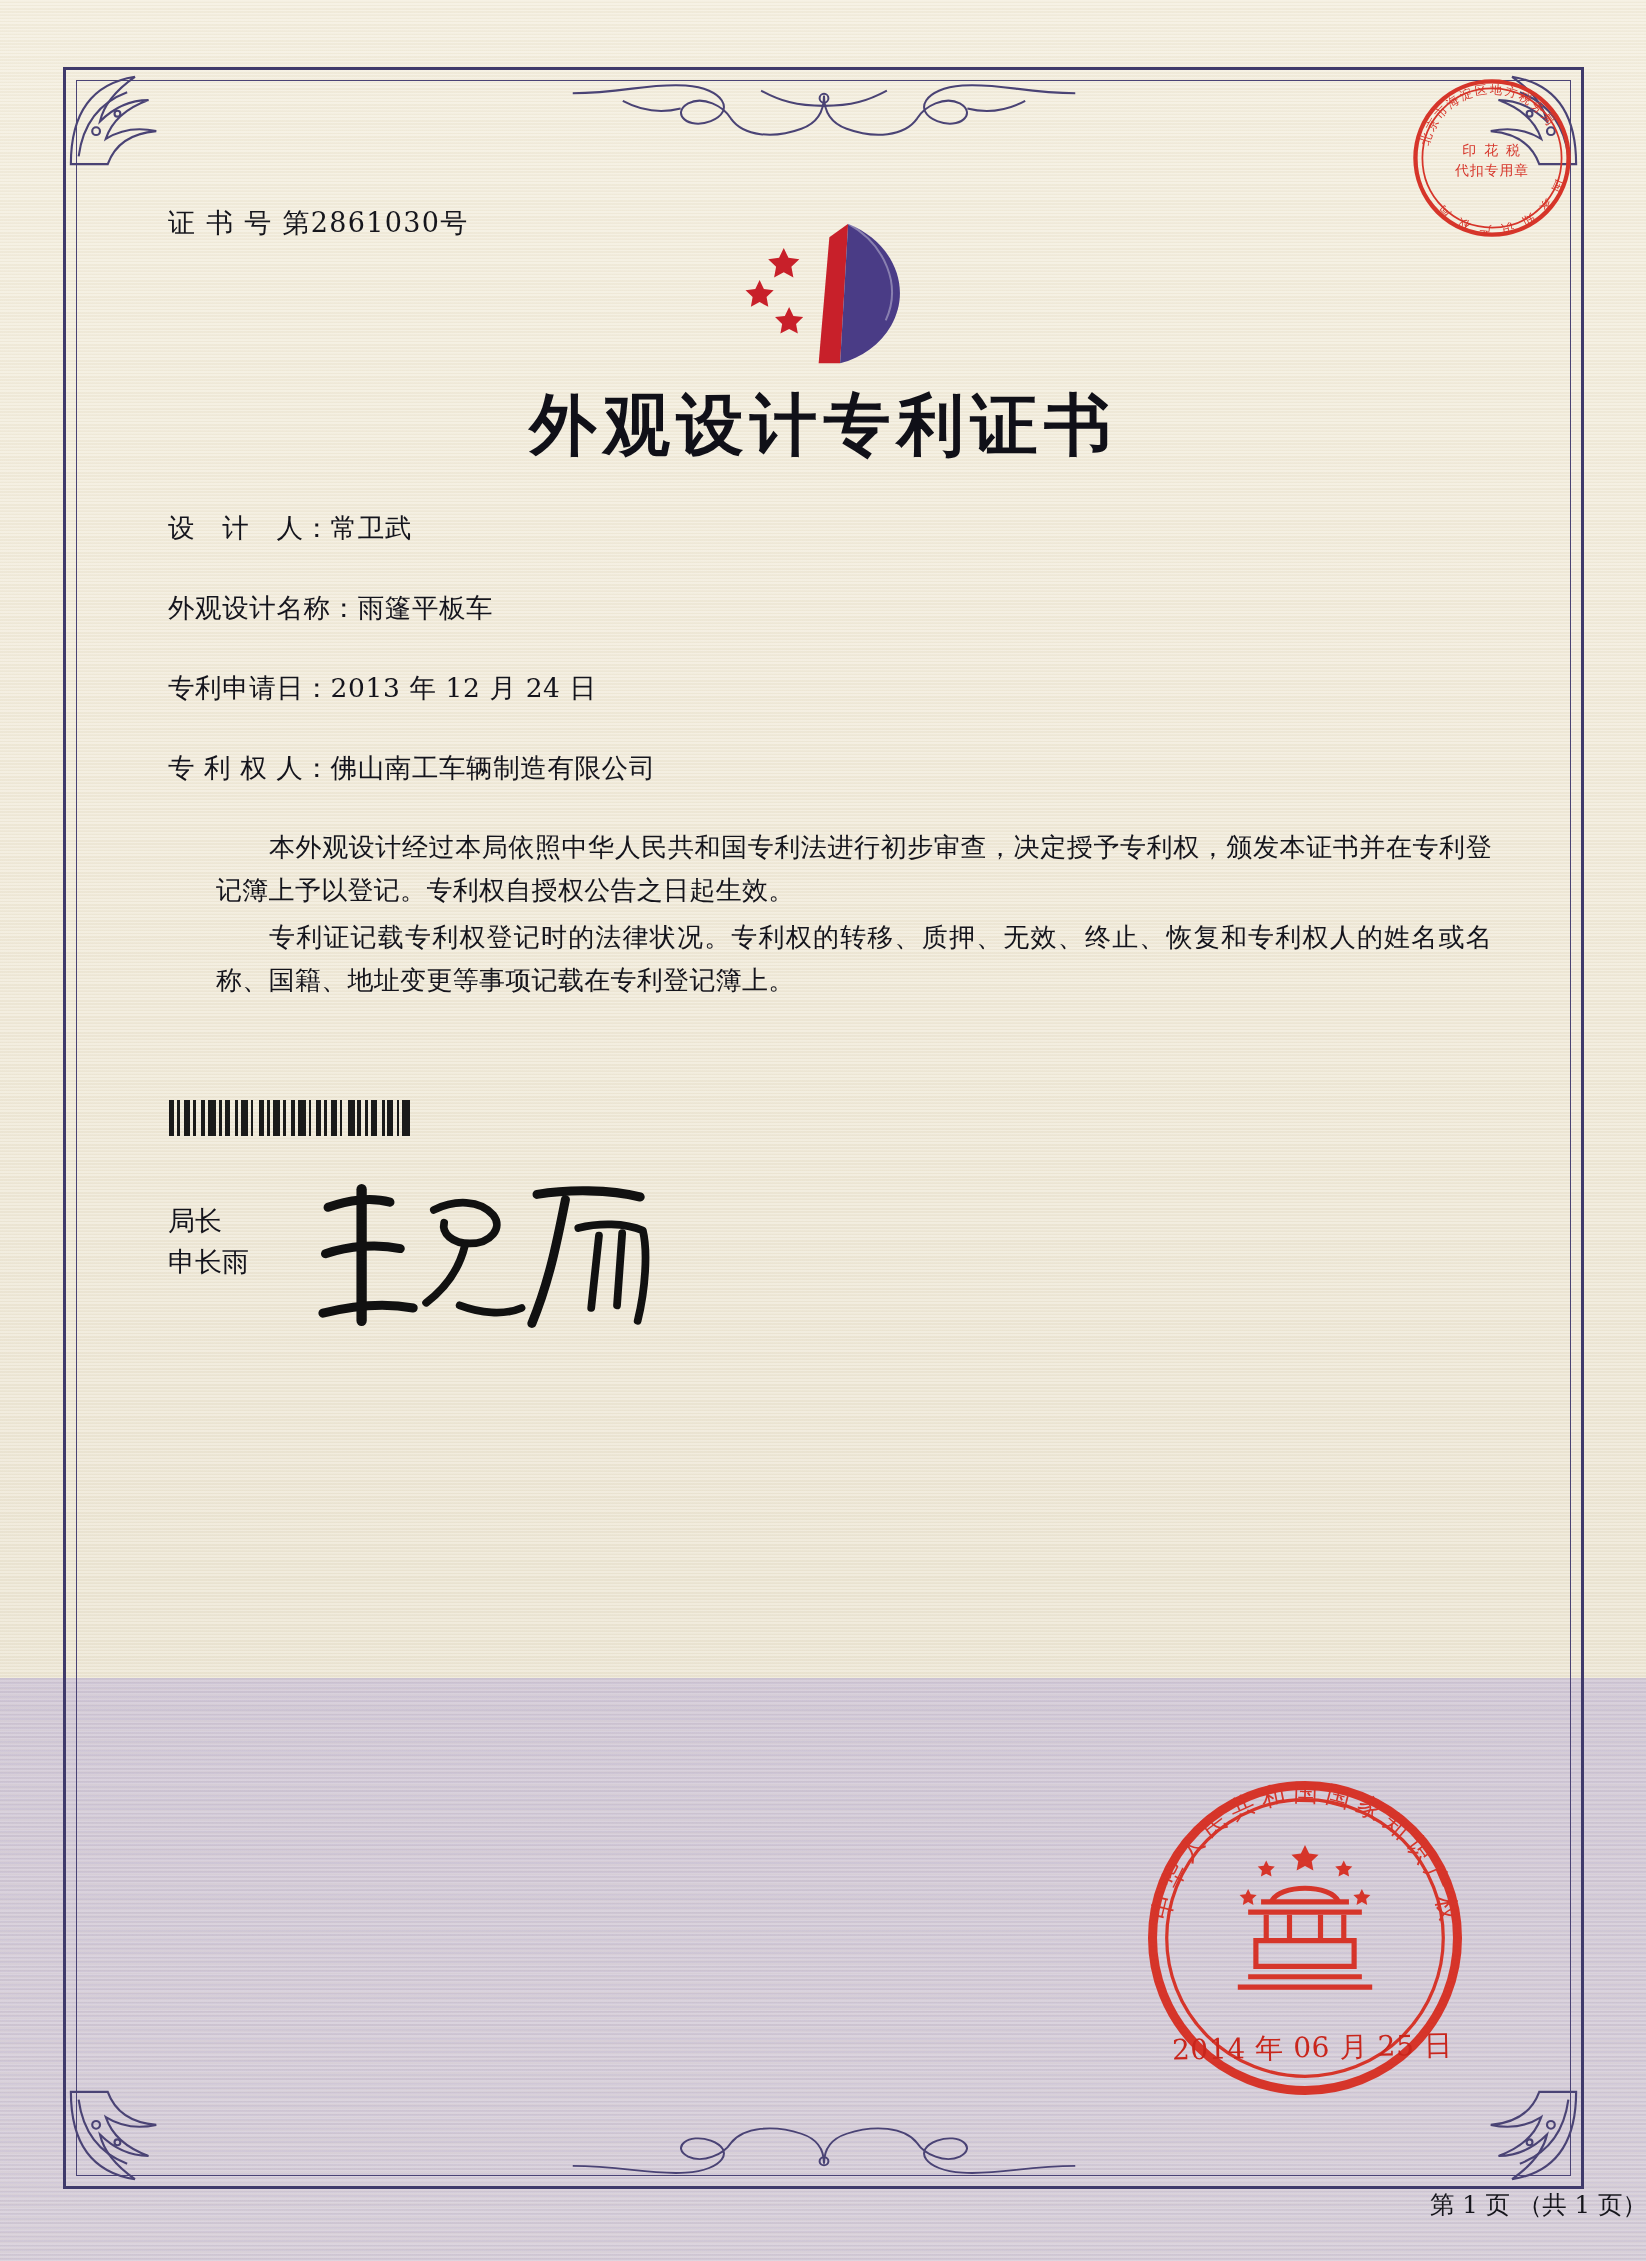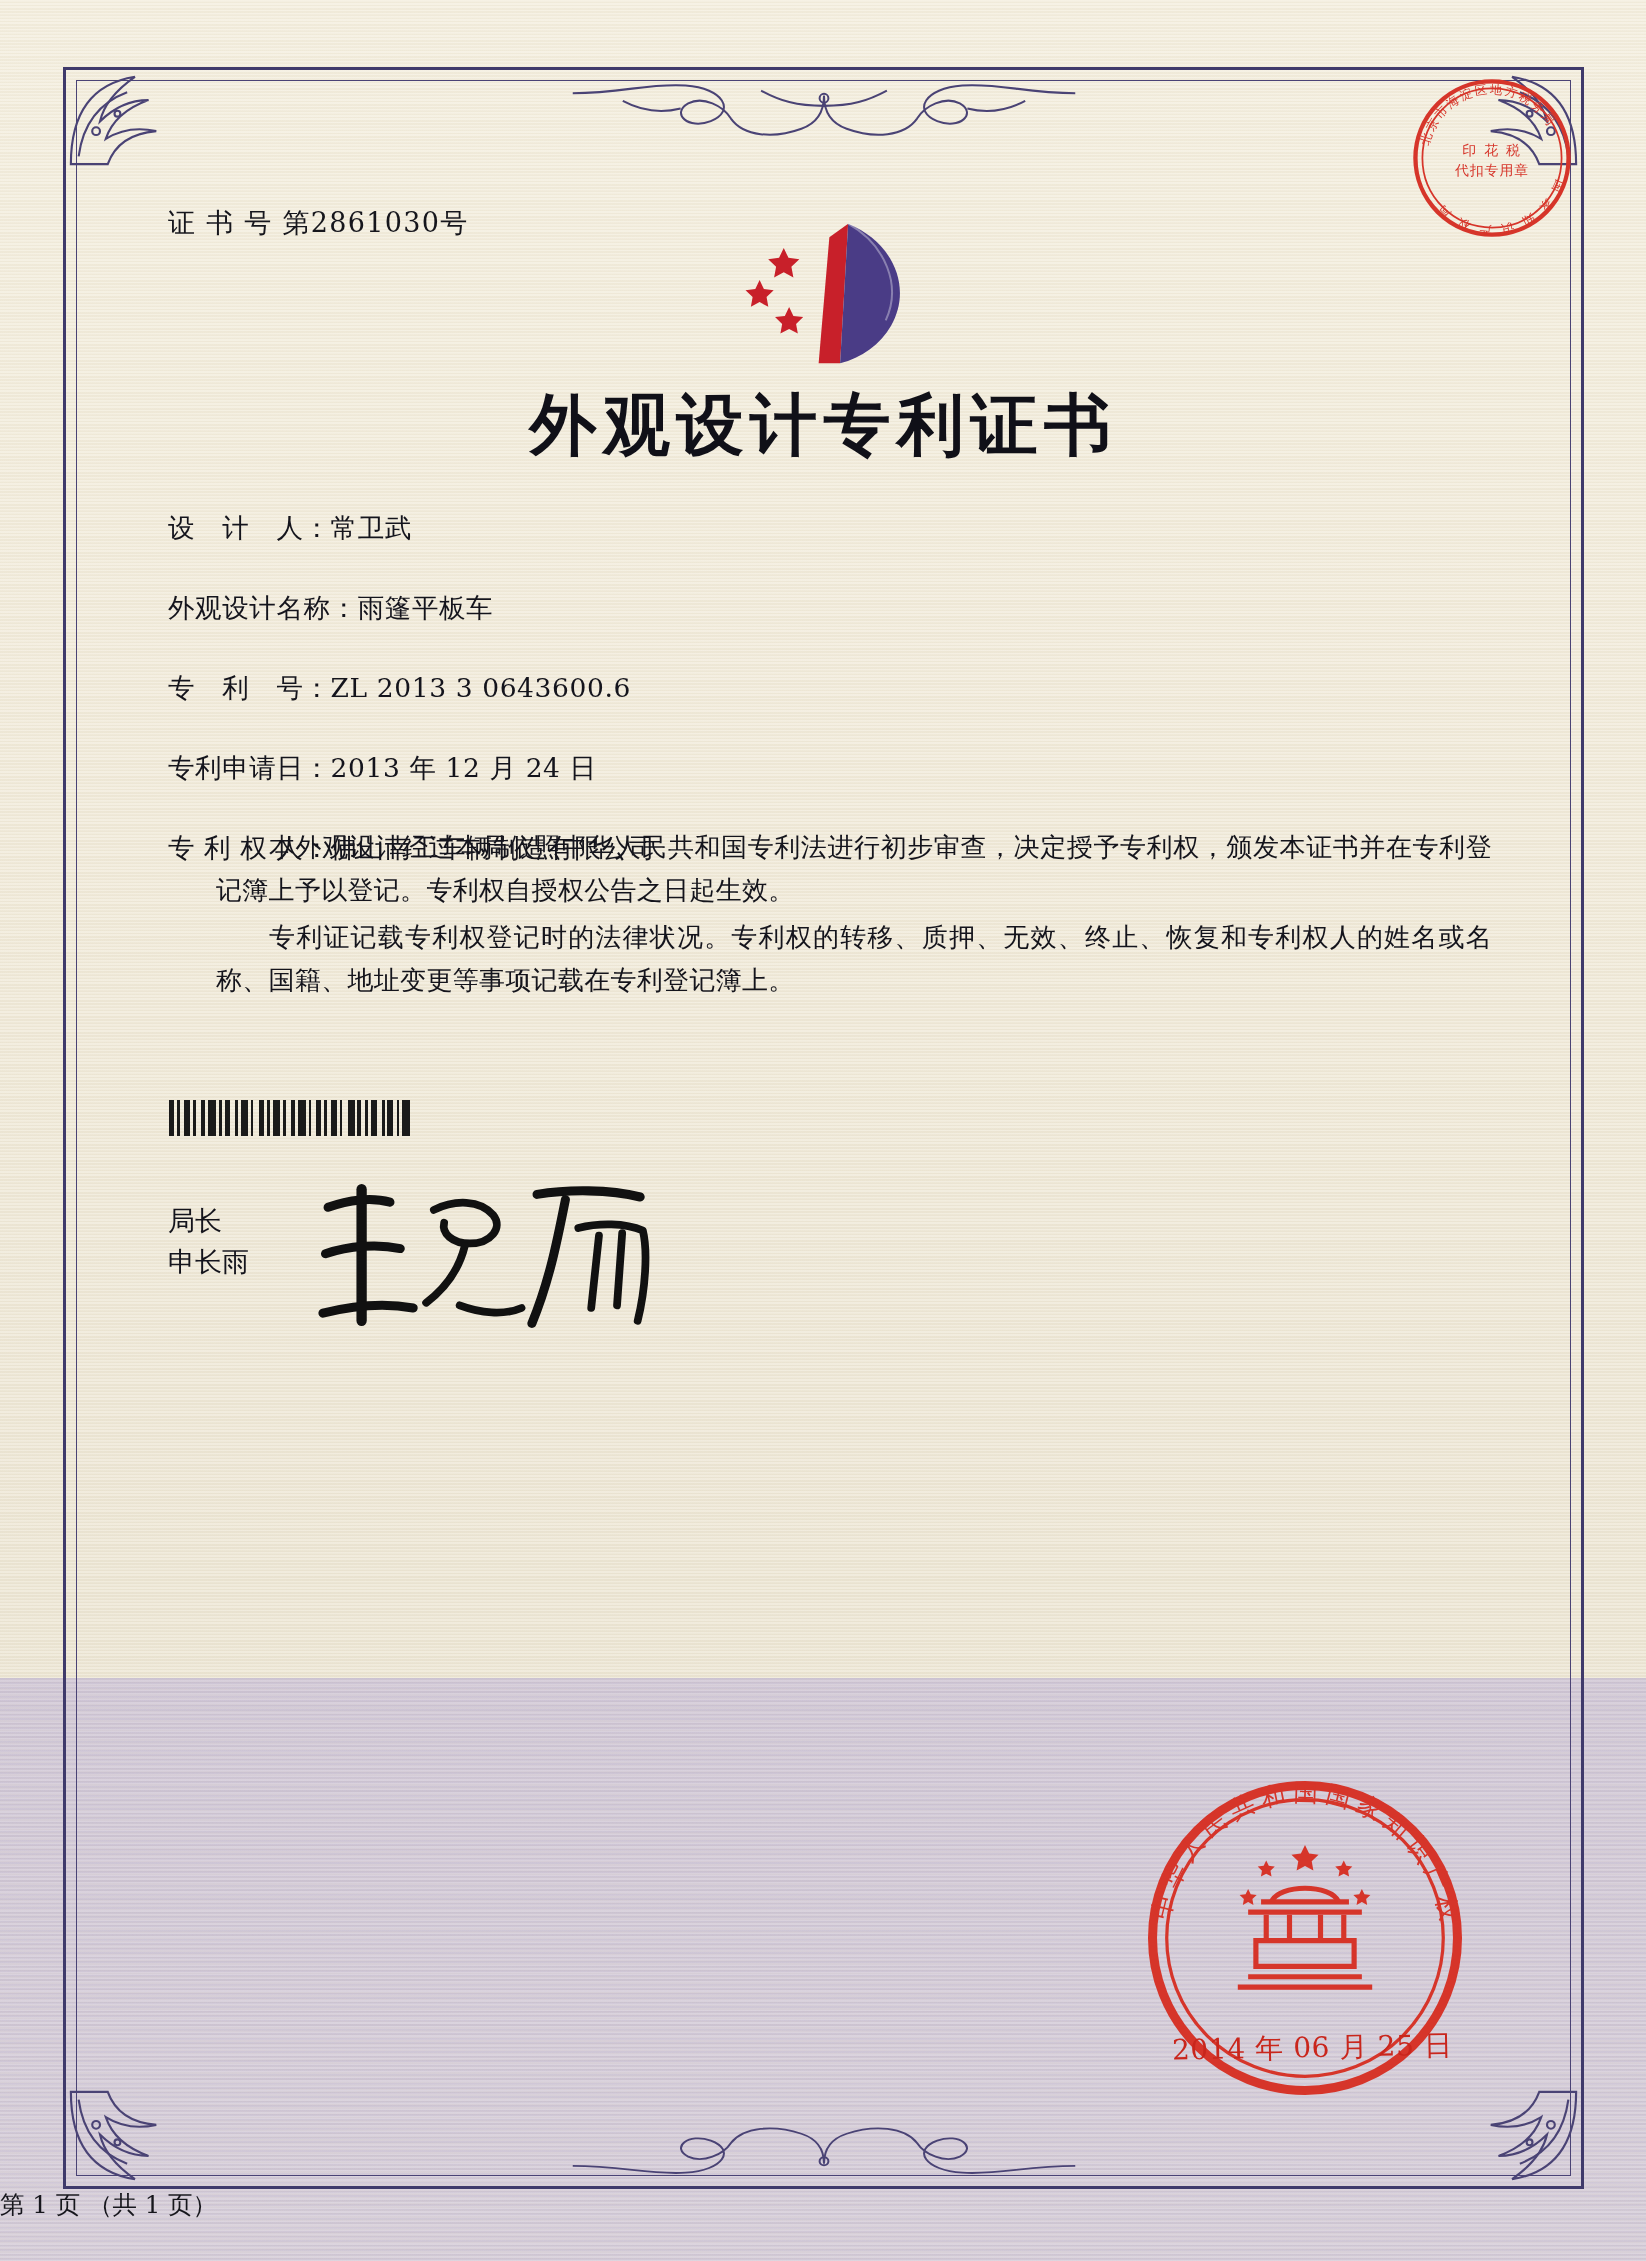--- a/index.html
+++ b/index.html
@@ -99,21 +99,21 @@
   .seal-main{
     position:absolute;right:174px;bottom:155px;width:336px;height:336px;
   }
   .seal-date{
     position:absolute;right:194px;bottom:194px;
     font-size:28px;color:#c9261c;letter-spacing:0.6px;
     font-family:"DejaVu Serif","Liberation Serif",serif;
     transform:rotate(-1deg);
   }
   .pagefoot{
-    position:absolute;left:0;right:0;bottom:40px;text-align:left;
+    position:absolute;left:0;right:0;bottom:40px;text-align:right;
     font-size:24.5px;color:#16161c;
   }
 </style>
 </head>
 <body>
 
 <div class="paper"></div>
 <div class="band"></div>
 
 <div class="frame-outer"></div>
@@ -188,23 +188,20 @@
   </svg>
 
   <div class="title">外观设计专利证书</div>
 
   <div class="fields">
     <div class="field">
       <span class="lbl">设　计　人：</span><span class="val">常卫武</span>
     </div>
     <div class="field">
       <span class="lbl">外观设计名称：</span><span class="val">雨篷平板车</span>
-    </div>
-    <div class="field">
-      <span class="lbl">专　利　号：</span><span class="val">ZL 2013 3 0643600.6</span>
     </div>
     <div class="field">
       <span class="lbl">专利申请日：</span><span class="val">2013 年 12 月 24 日</span>
     </div>
     <div class="field">
       <span class="lbl">专 利 权 人：</span><span class="val">佛山南工车辆制造有限公司</span>
     </div>
   </div>
 
   <div class="body-text">

